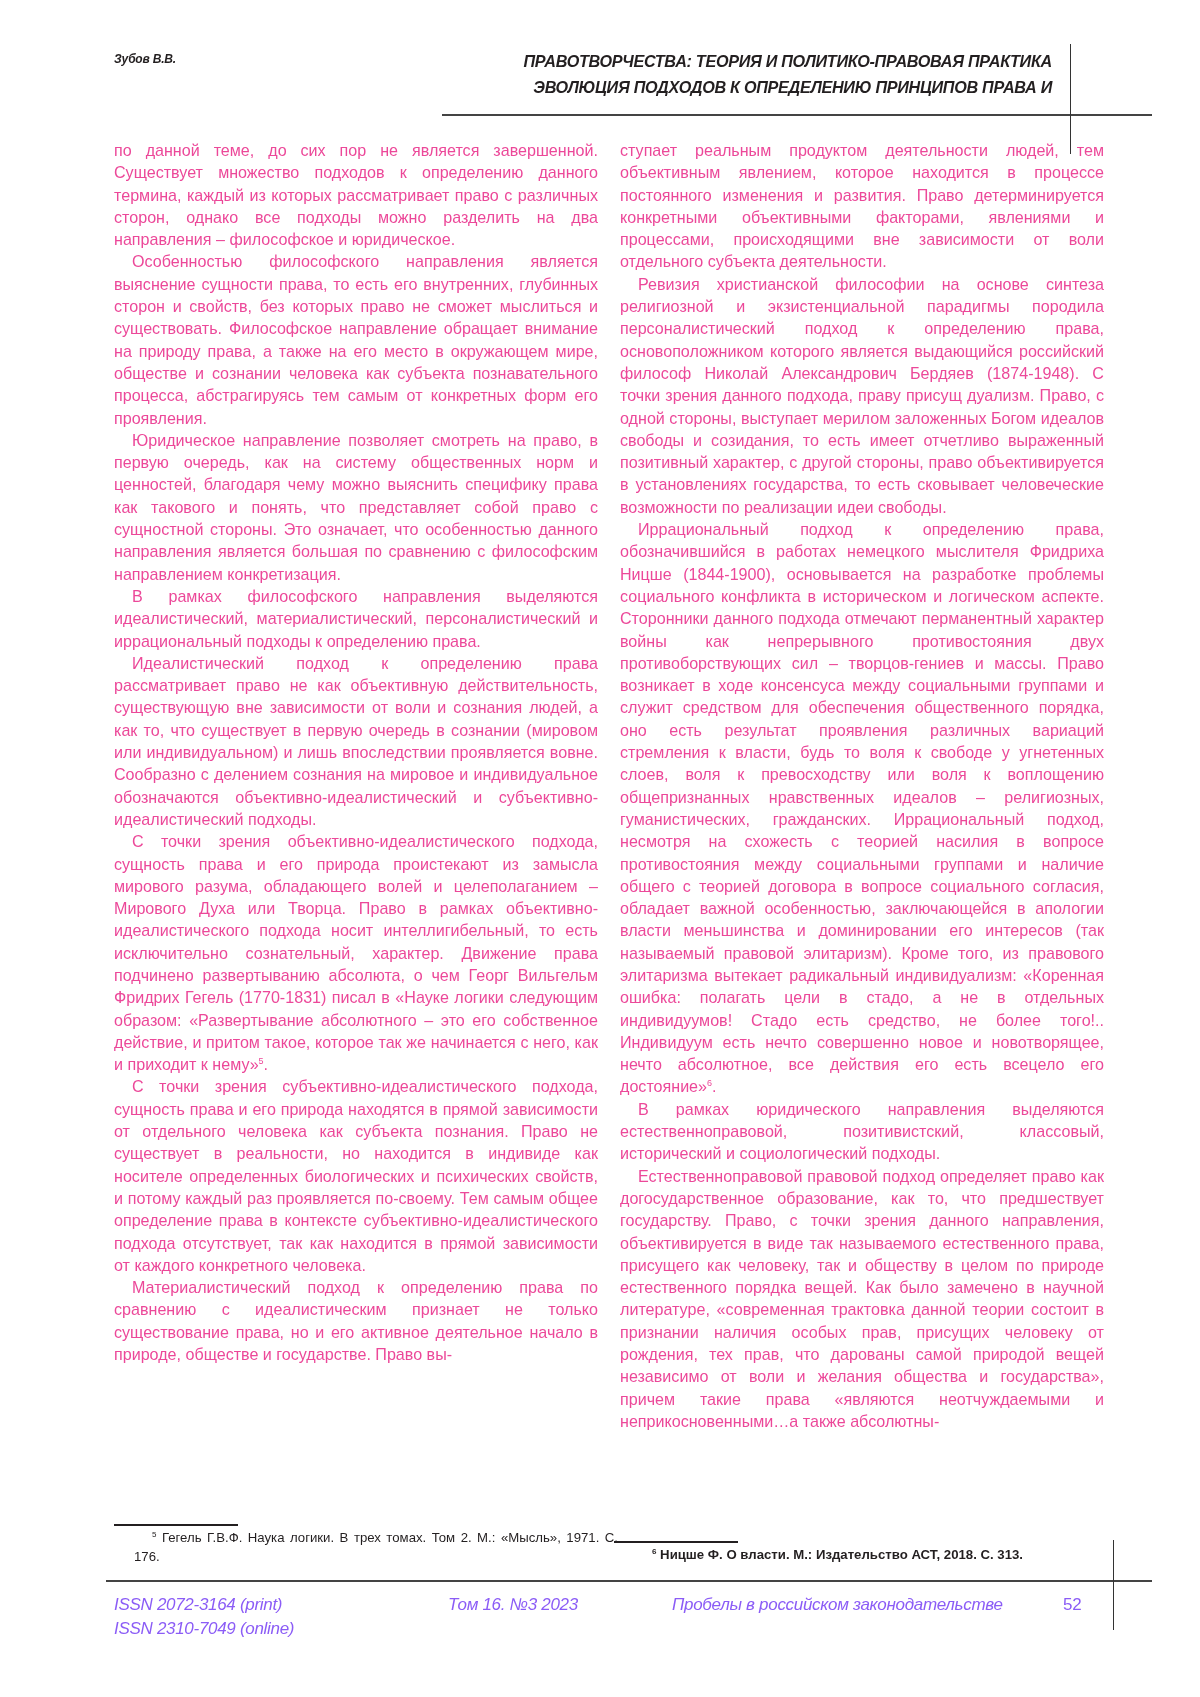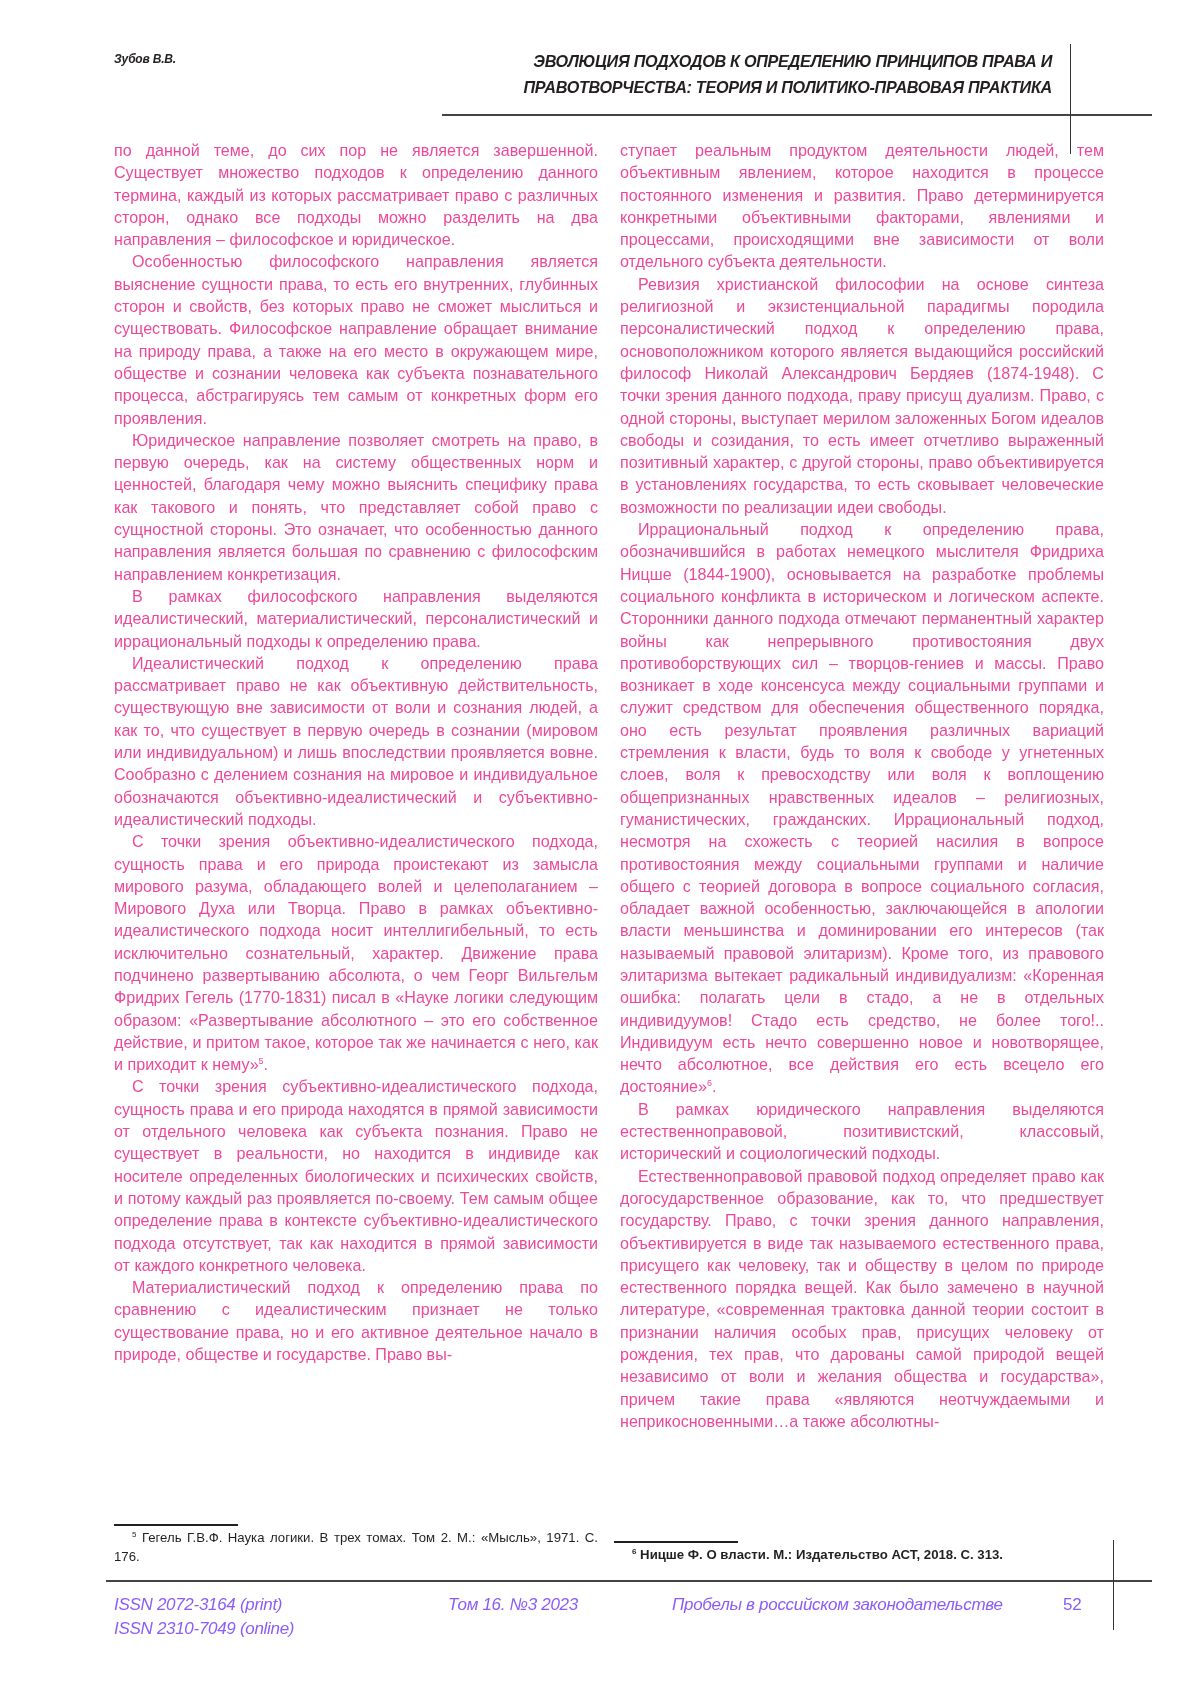--- a/index.html
+++ b/index.html
@@ -10,39 +10,39 @@
     .hdr-vline { position: absolute; left: 1070px; top: 44px; width: 1px; height: 110px; background: #333; }
     .col { position: absolute; top: 139px; width: 484px; font-size: 16.1px; line-height: 22.3px; text-align: justify; color: #ec4899; }
     .col-left { left: 114px; }
     .col-right { left: 620px; }
     .col p { margin: 0; text-indent: 0; }
     .col p.ind { text-indent: 18px; }
     .col sup { font-size: 9px; line-height: 0; }
     .fn-rule { position: absolute; width: 124px; height: 2px; background: #231f20; }
     .fn-rule-left { left: 114px; top: 1524px; }
     .fn-rule-right { left: 614px; top: 1541px; }
-    .fn { position: absolute; font-size: 13.2px; line-height: 19px; color: #231f20; text-align: justify; }
+    .fn { position: absolute; font-size: 13.2px; line-height: 19px; color: #231f20; text-align: justify; margin-left: 20px; }
     .fn sup { font-size: 8px; line-height: 0; }
     .fn-left { left: 114px; top: 1528px; width: 484px; text-indent: 18px; }
     .fn-right { left: 614px; top: 1545px; width: 484px; text-indent: 18px; font-weight: bold; }
     .ftr-rule { position: absolute; left: 106px; top: 1580px; width: 1046px; height: 2px; background: #444; }
     .ftr-vline { position: absolute; left: 1113px; top: 1540px; width: 1px; height: 90px; background: #333; }
     .ftr { position: absolute; font-size: 17px; font-style: italic; color: #8b5cf6; line-height: 24px; letter-spacing: -0.3px; }
     .ftr-issn { left: 114px; top: 1593px; }
     .ftr-vol { left: 448px; top: 1593px; }
     .ftr-journal { left: 672px; top: 1593px; }
     .ftr-page { left: 1063px; top: 1593px; font-style: normal; }
   </style>
 </head>
 <body>
 
 <div class="hdr-author">Зубов В.В.</div>
 <div class="hdr-title">
+  <div>ПРАВОТВОРЧЕСТВА: ТЕОРИЯ И ПОЛИТИКО-ПРАВОВАЯ ПРАКТИКА</div>
   <div>ЭВОЛЮЦИЯ ПОДХОДОВ К ОПРЕДЕЛЕНИЮ ПРИНЦИПОВ ПРАВА И</div>
-  <div>ПРАВОТВОРЧЕСТВА: ТЕОРИЯ И ПОЛИТИКО-ПРАВОВАЯ ПРАКТИКА</div>
 </div>
 <div class="hdr-rule"></div>
 <div class="hdr-vline"></div>
 
 <div class="col col-left">
   <p>по данной теме, до сих пор не является завершенной. Существует множество подходов к определению данного термина, каждый из которых рассматривает право с различных сторон, однако все подходы можно разделить на два направления – философское и юридическое.</p>
   <p class="ind">Особенностью философского направления является выяснение сущности права, то есть его внутренних, глубинных сторон и свойств, без которых право не сможет мыслиться и существовать. Философское направление обращает внимание на природу права, а также на его место в окружающем мире, обществе и сознании человека как субъекта познавательного процесса, абстрагируясь тем самым от конкретных форм его проявления.</p>
   <p class="ind">Юридическое направление позволяет смотреть на право, в первую очередь, как на систему общественных норм и ценностей, благодаря чему можно выяснить специфику права как такового и понять, что представляет собой право с сущностной стороны. Это означает, что особенностью данного направления является большая по сравнению с философским направлением конкретизация.</p>
   <p class="ind">В рамках философского направления выделяются идеалистический, материалистический, персоналистический и иррациональный подходы к определению права.</p>
   <p class="ind">Идеалистический подход к определению права рассматривает право не как объективную действительность, существующую вне зависимости от воли и сознания людей, а как то, что существует в первую очередь в сознании (мировом или индивидуальном) и лишь впоследствии проявляется вовне. Сообразно с делением сознания на мировое и индивидуальное обозначаются объективно-идеалистический и субъективно-идеалистический подходы.</p>

